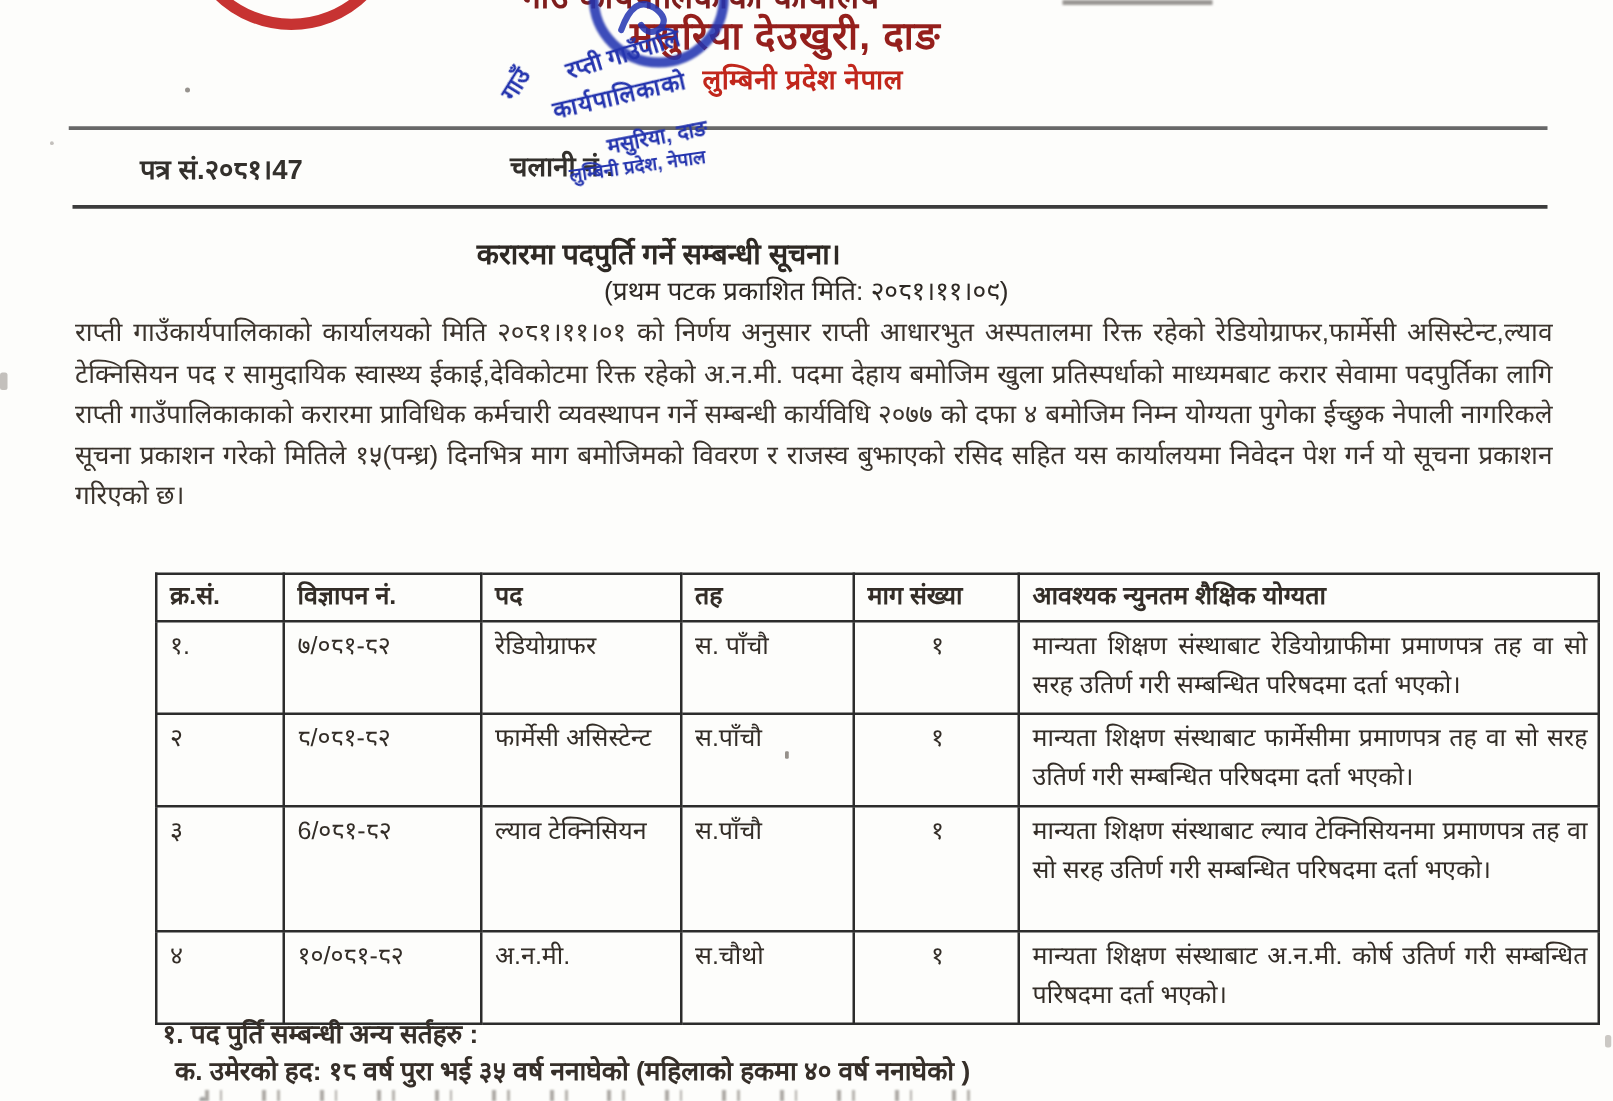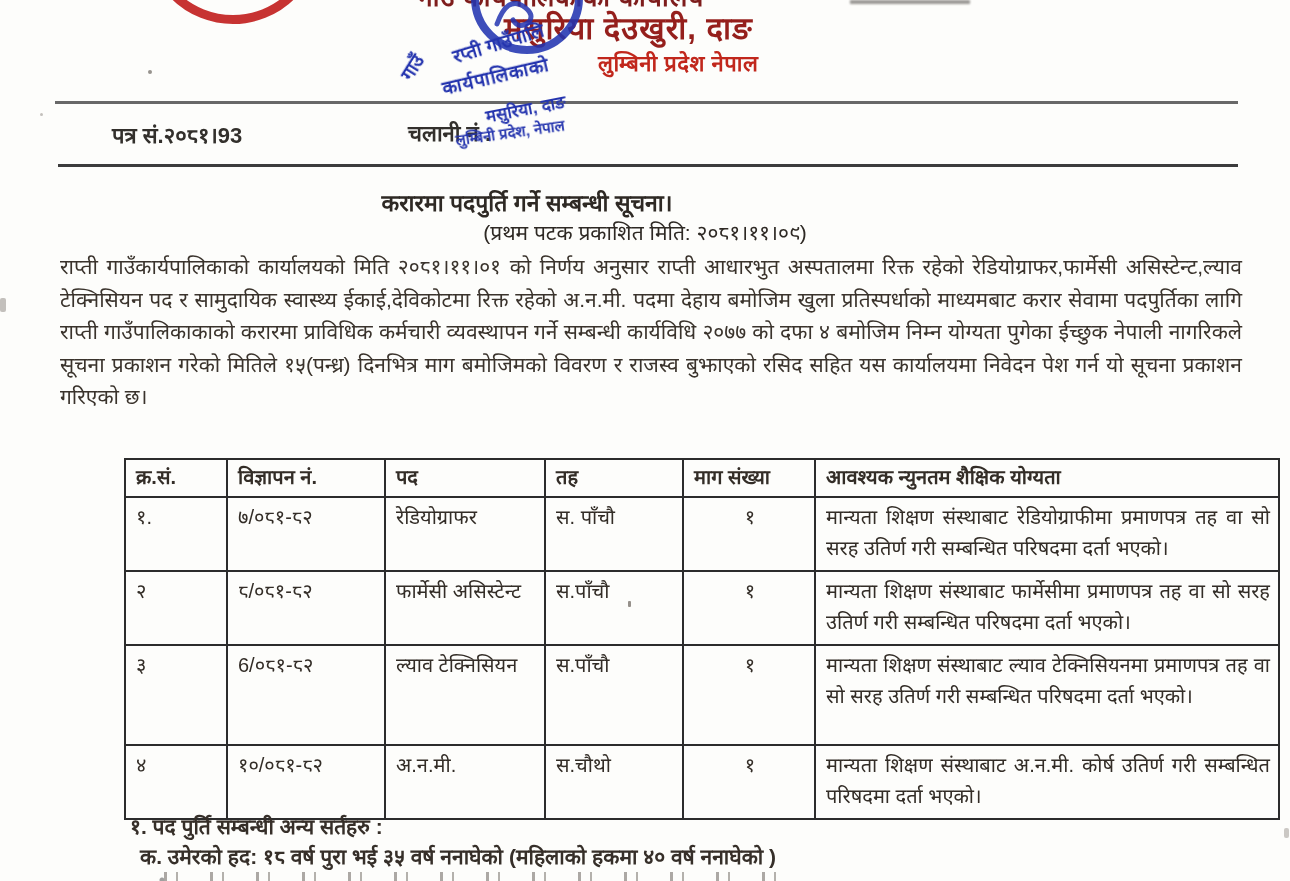--- a/index.html
+++ b/index.html
@@ -23,21 +23,21 @@
     display:block;transform:translateY(-22px);
     font-size:26px;font-weight:bold;color:#7e1d1c;letter-spacing:1px;
     filter:blur(.4px);white-space:nowrap;
   }
   .red-line2{
     left:492px;top:6px;font-size:31px;font-weight:bold;color:#951f1c;
     letter-spacing:1px;filter:blur(.3px);white-space:nowrap;z-index:1;margin-left:12px;
   }
   .red-line3{
     left:562px;top:47px;font-size:22px;font-weight:bold;color:#c1271c;
-    letter-spacing:.5px;filter:blur(.25px);white-space:nowrap;z-index:1;margin-left:36px;
+    letter-spacing:.5px;filter:blur(.25px);white-space:nowrap;z-index:1;
   }
 
   
   .stamp{left:393px;top:0;width:330px;height:160px;z-index:2;}
   .stamp *{position:absolute;color:#2434ae;font-weight:bold;white-space:nowrap;}
   .stamp .ring{
     left:78px;top:-58px;width:96px;height:96px;border-radius:50%;
     border:8px solid rgba(34,52,176,.88);filter:blur(.7px);
   }
   .stamp .emblem{left:96px;top:-6px;filter:blur(.5px);}
@@ -135,21 +135,21 @@
     <path d="M8 30 Q18 2 34 12 Q46 20 40 28 Q30 36 24 26" fill="none" stroke="rgba(34,52,176,.85)" stroke-width="5" stroke-linecap="round"></path>
   </svg>
   <span class="t-frag">गाउँ</span>
   <span class="t1">रप्ती गाउँपालि</span>
   <span class="t2">कार्यपालिकाको</span>
   <span class="t3">मसुरिया, दाङ</span>
   <span class="t4">लुम्बिनी प्रदेश, नेपाल</span>
 </div>
 
 <div class="abs rule1"></div>
-<div class="abs letter-no">पत्र सं.२०८१।93</div>
+<div class="abs letter-no">पत्र सं.२०८१।47</div>
 <div class="abs chalani">चलानी नं .</div>
 <div class="abs rule2"></div>
 
 <div class="abs title">करारमा पदपुर्ति गर्ने सम्बन्धी सूचना।</div>
 <div class="abs subtitle">(प्रथम पटक प्रकाशित मिति: २०८१।११।०९)</div>
 
 <div class="abs body-par">राप्ती गाउँकार्यपालिकाको कार्यालयको मिति २०८१।११।०१ को निर्णय अनुसार  राप्ती आधारभुत अस्पतालमा रिक्त रहेको रेडियोग्राफर,फार्मेसी असिस्टेन्ट,ल्याव टेक्निसियन पद र सामुदायिक स्वास्थ्य ईकाई,देविकोटमा रिक्त रहेको अ.न.मी. पदमा  देहाय बमोजिम खुला प्रतिस्पर्धाको माध्यमबाट करार सेवामा पदपुर्तिका लागि राप्ती गाउँपालिकाकाको करारमा प्राविधिक कर्मचारी व्यवस्थापन गर्ने सम्बन्धी कार्यविधि २०७७  को दफा ४ बमोजिम निम्न योग्यता पुगेका ईच्छुक नेपाली नागरिकले सूचना प्रकाशन गरेको मितिले १५(पन्ध्र) दिनभित्र माग बमोजिमको विवरण र राजस्व बुझाएको  रसिद सहित यस कार्यालयमा निवेदन  पेश गर्न यो सूचना प्रकाशन गरिएको छ।</div>
 
 <table class="abs notice-table">
   <tbody>

